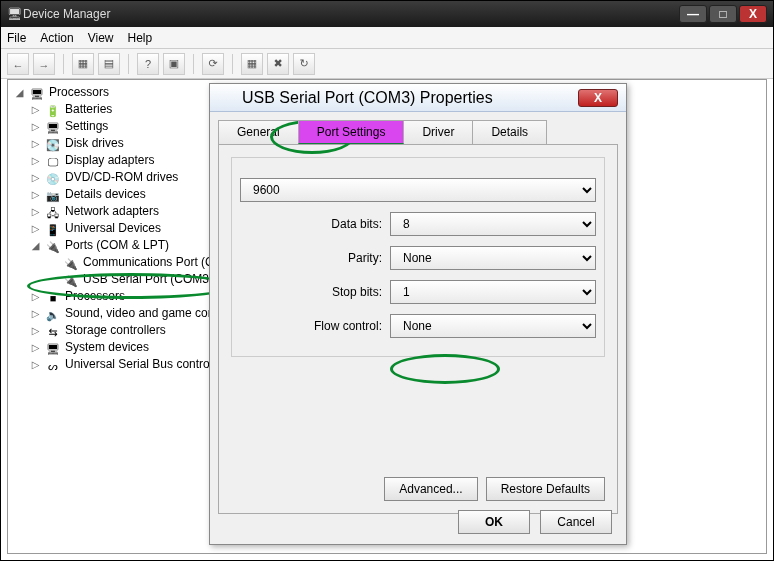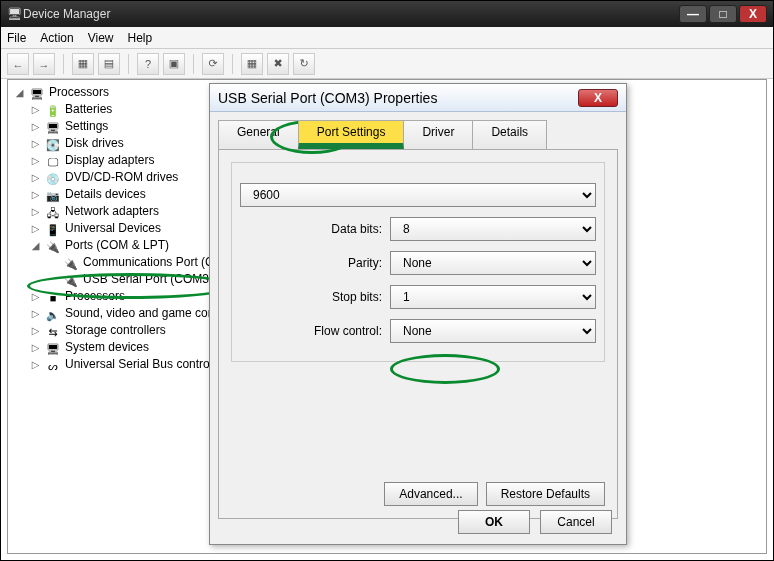--- a/index.html
+++ b/index.html
@@ -18,25 +18,25 @@
   .content { position:absolute; top:78px; left:6px; right:6px; bottom:6px; border:1px solid #999; background:#fff; padding:4px; }
   .tree { font-size:12px; line-height:17px; }
   .tree .node { display:flex; align-items:center; white-space:nowrap; }
   .tree .indent0{padding-left:2px;} .tree .indent1{padding-left:18px;} .tree .indent2{padding-left:36px;}
   .tree .exp { width:11px; height:11px; display:inline-flex; align-items:center; justify-content:center; margin-right:4px; color:#666; font-size:10px;}
   .tree .icon { width:16px; height:14px; display:inline-block; margin-right:4px; font-size:11px; text-align:center;}
   .oval { position:absolute; border:3px solid #0a8a2e; border-radius:50%; pointer-events:none; }
   
   .dialog { position:absolute; left:208px; top:82px; width:418px; height:462px; background:#f0f0f0; border:1px solid #888; box-shadow:2px 2px 6px rgba(0,0,0,0.3);}
   .dialog .dlgtitle { height:28px; background:linear-gradient(#fff,#dfe9f5); border-bottom:1px solid #b0c0d8; display:flex; align-items:center; padding:0 8px;}
-  .dlgtitle .txt{flex:1; font-size:14px; color:#000;}
+  .dlgtitle .txt{flex:1; font-size:16px; color:#000;margin-left:24px;}
   .dlgclose{ width:40px; height:18px; background:linear-gradient(#e07070,#c02020); border:1px solid #702020; border-radius:3px; display:flex; align-items:center; justify-content:center; color:#fff; font-weight:bold;}
   .tabs { display:flex; margin:8px 8px 0 8px; }
   .tab { padding:4px 18px; border:1px solid #aaa; background:linear-gradient(#f8f8f8,#e8e8e8); border-bottom:none; margin-right:-1px; position:relative;}
-  .tab.active{ background:#fde047; border-bottom:6px solid #15803d; z-index:2;}
+  .tab.active{ background:#d946ef; border-bottom:1px solid #15803d; z-index:2;}
   .tabpanel { margin:0 8px 8px 8px; border:1px solid #aaa; background:#f0f0f0; height:370px; position:relative; padding:12px;}
   .fieldrow { display:flex; align-items:center; margin:10px 0; }
   .fieldrow .lbl { width:150px; text-align:right; padding-right:8px; font-size:12px;}
   .fieldrow select { flex:1; height:24px; border:1px solid #888; background:linear-gradient(#fff,#eaeaea); font-size:12px; padding:0 8px;}
   .groupbox{ border:1px solid #ccc; padding:10px 8px 8px 8px; background:#fff0; }
   .btnrow { position:absolute; bottom:12px; right:12px; display:flex; gap:8px;}
   .btn, .dlgbtn { height:24px; padding:0 14px; border:1px solid #888; background:linear-gradient(#fdfdfd,#e2e2e2); font-size:12px; display:inline-flex; align-items:center; justify-content:center;}
   .dlgfooter{ position:absolute; bottom:10px; right:14px; display:flex; gap:10px;}
 </style>
 </head>

